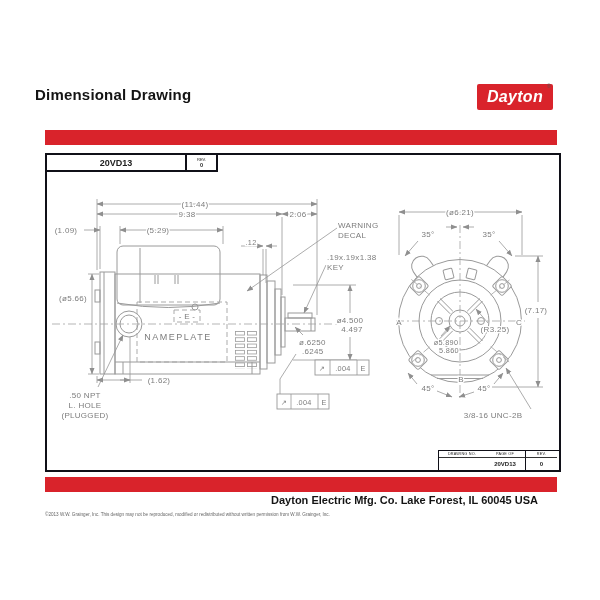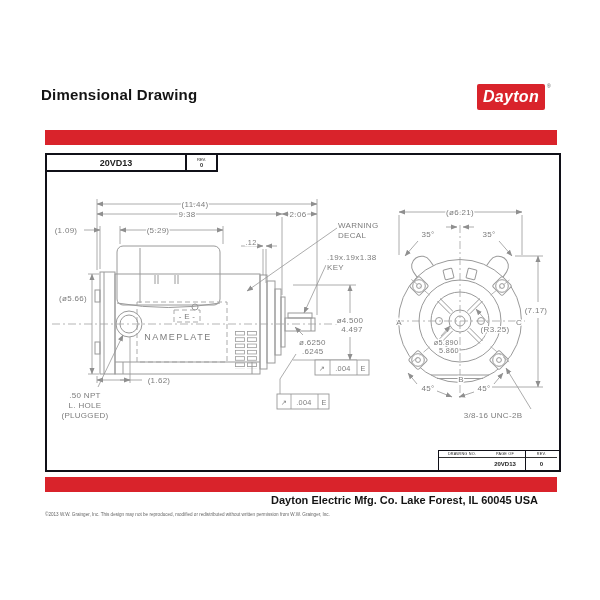--- a/index.html
+++ b/index.html
@@ -1,18 +1,18 @@
 <!DOCTYPE html>
 <html><head>
 <meta charset="utf-8">
 <style>
   html,body{margin:0;padding:0;background:#fff;width:600px;height:600px;font-family:"Liberation Sans",sans-serif;}
   #page{position:relative;width:600px;height:600px;background:#fff;overflow:hidden;}
-  .doc-title{position:absolute;left:41px;top:86px;font-size:15px;font-weight:bold;color:#141414;letter-spacing:.2px;}
-  .logo{position:absolute;left:477px;top:84px;width:68px;height:26px;background:#d9232b;color:#fff;
+  .doc-title{position:absolute;left:35px;top:86px;font-size:15px;font-weight:bold;color:#141414;letter-spacing:.2px;}
+  .logo{position:absolute;left:477px;top:84px;width:76px;height:26px;background:#d9232b;color:#fff;
         display:flex;align-items:center;justify-content:center;font-size:16px;font-weight:bold;font-style:italic;
         border-radius:2px;letter-spacing:.3px;}
   .logo-reg{position:absolute;left:547px;top:83px;font-size:5px;color:#555;}
   .redbar{position:absolute;left:45px;width:512px;background:#d9232b;}
   .bar-top{top:130px;height:15px;}
   .bar-bottom{top:477px;height:15px;}
   .frame{position:absolute;left:45px;top:153px;width:512px;height:315px;border:2px solid #101018;background:#fff;}
   .frame svg{position:absolute;left:0;top:0;width:100%;height:100%;}
   .tb-top{position:absolute;left:-2px;top:-2px;display:flex;background:#fff;}
   .tb-part{width:138px;height:15px;border:2px solid #101018;border-right:1px solid #101018;

